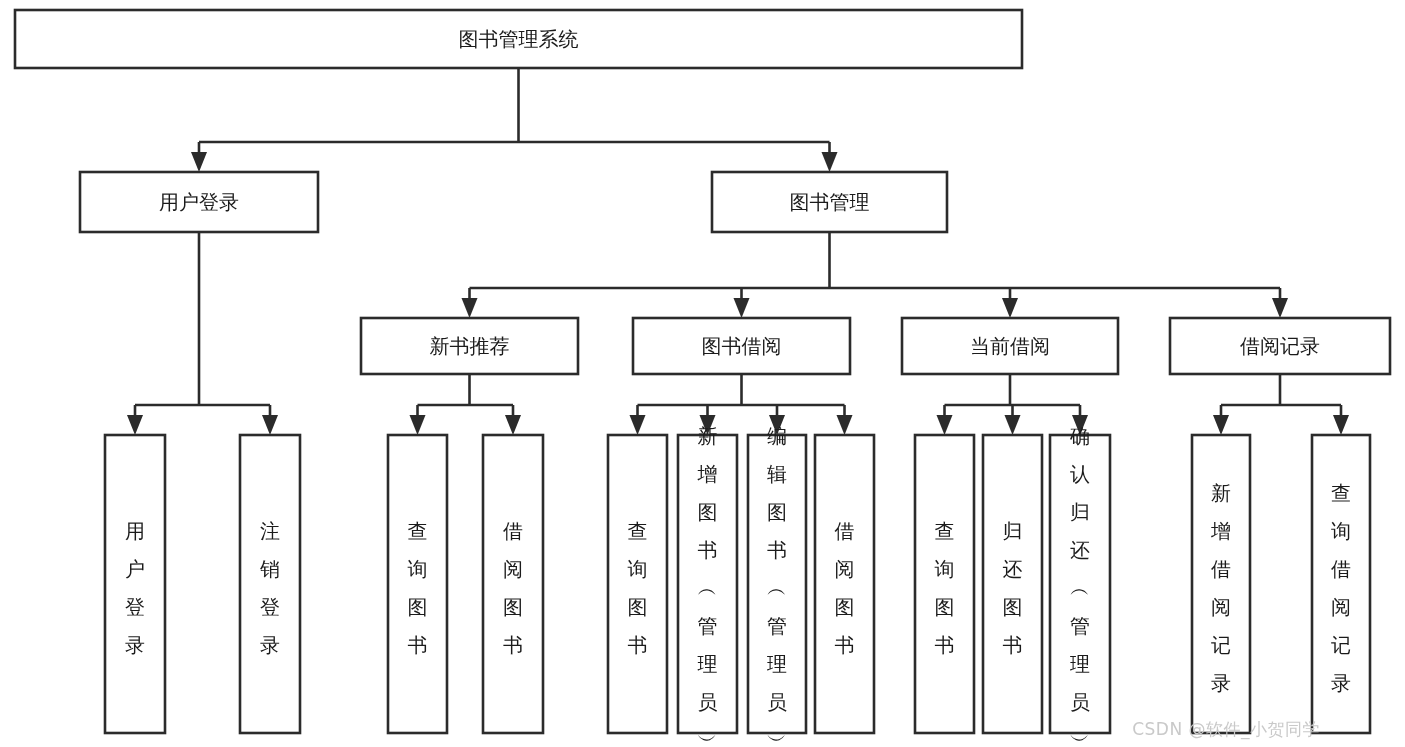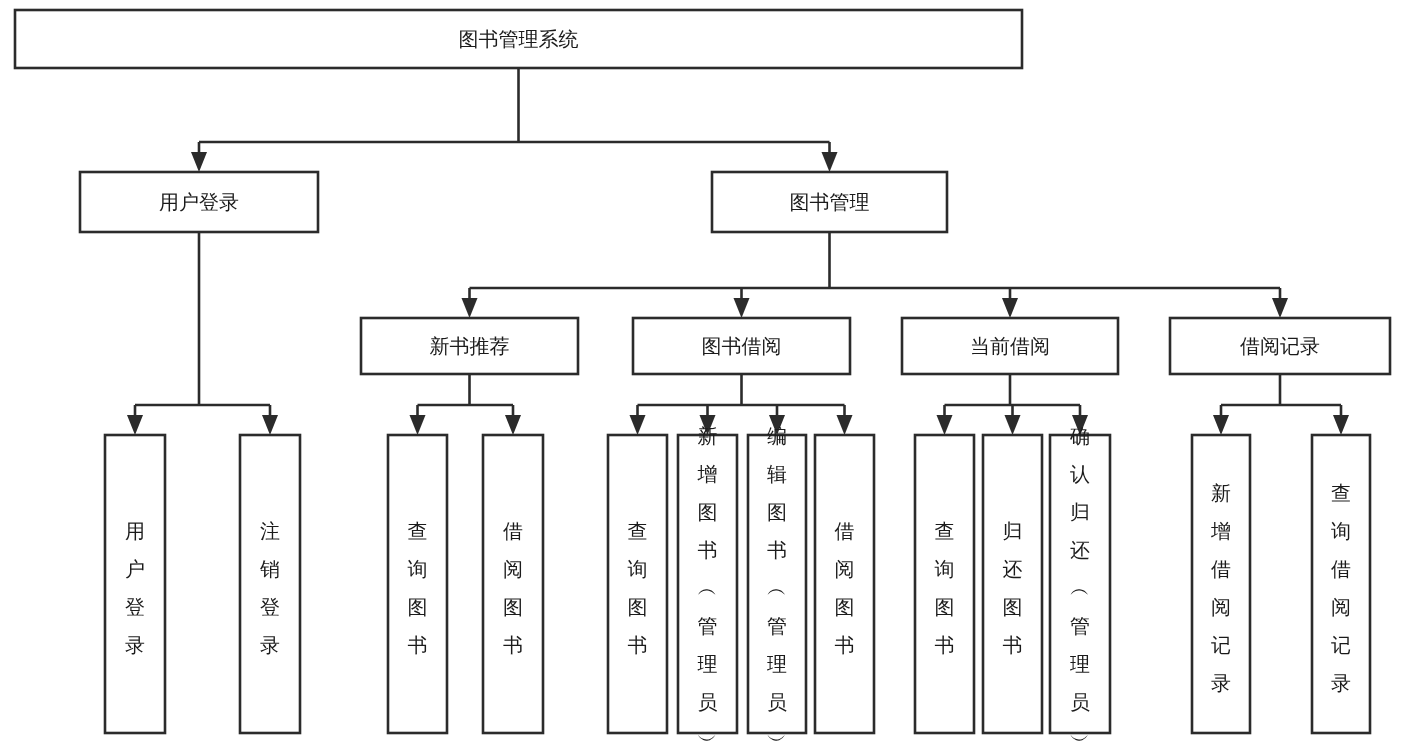--- a/index.html
+++ b/index.html
@@ -201,13 +201,14 @@
         <g>
           <rect x="1192" y="435" width="58" height="298" class="node-box"></rect>
           <text x="1221" y="499.64" class="node-label-v"><tspan x="1221" dy="0">新</tspan><tspan x="1221" dy="38">增</tspan><tspan x="1221" dy="38">借</tspan><tspan x="1221" dy="38">阅</tspan><tspan x="1221" dy="38">记</tspan><tspan x="1221" dy="38">录</tspan></text>
         </g>
         <g>
           <rect x="1312" y="435" width="58" height="298" class="node-box"></rect>
           <text x="1341" y="499.64" class="node-label-v"><tspan x="1341" dy="0">查</tspan><tspan x="1341" dy="38">询</tspan><tspan x="1341" dy="38">借</tspan><tspan x="1341" dy="38">阅</tspan><tspan x="1341" dy="38">记</tspan><tspan x="1341" dy="38">录</tspan></text>
         </g>
       </g>
   </svg>
+  <div class="watermark">CSDN @软件_小贺同学</div>
 </div>
 
 </body></html>

